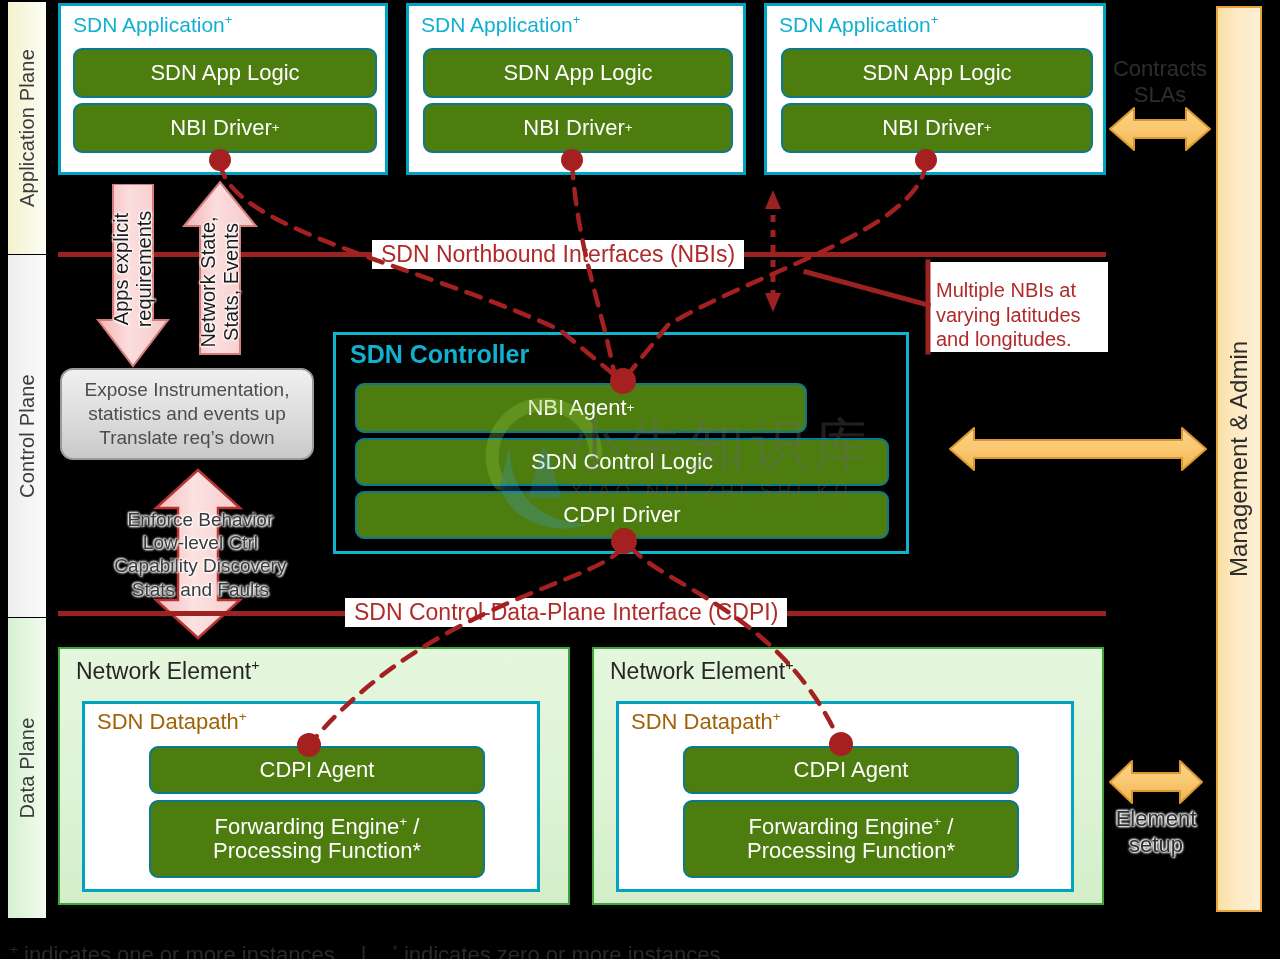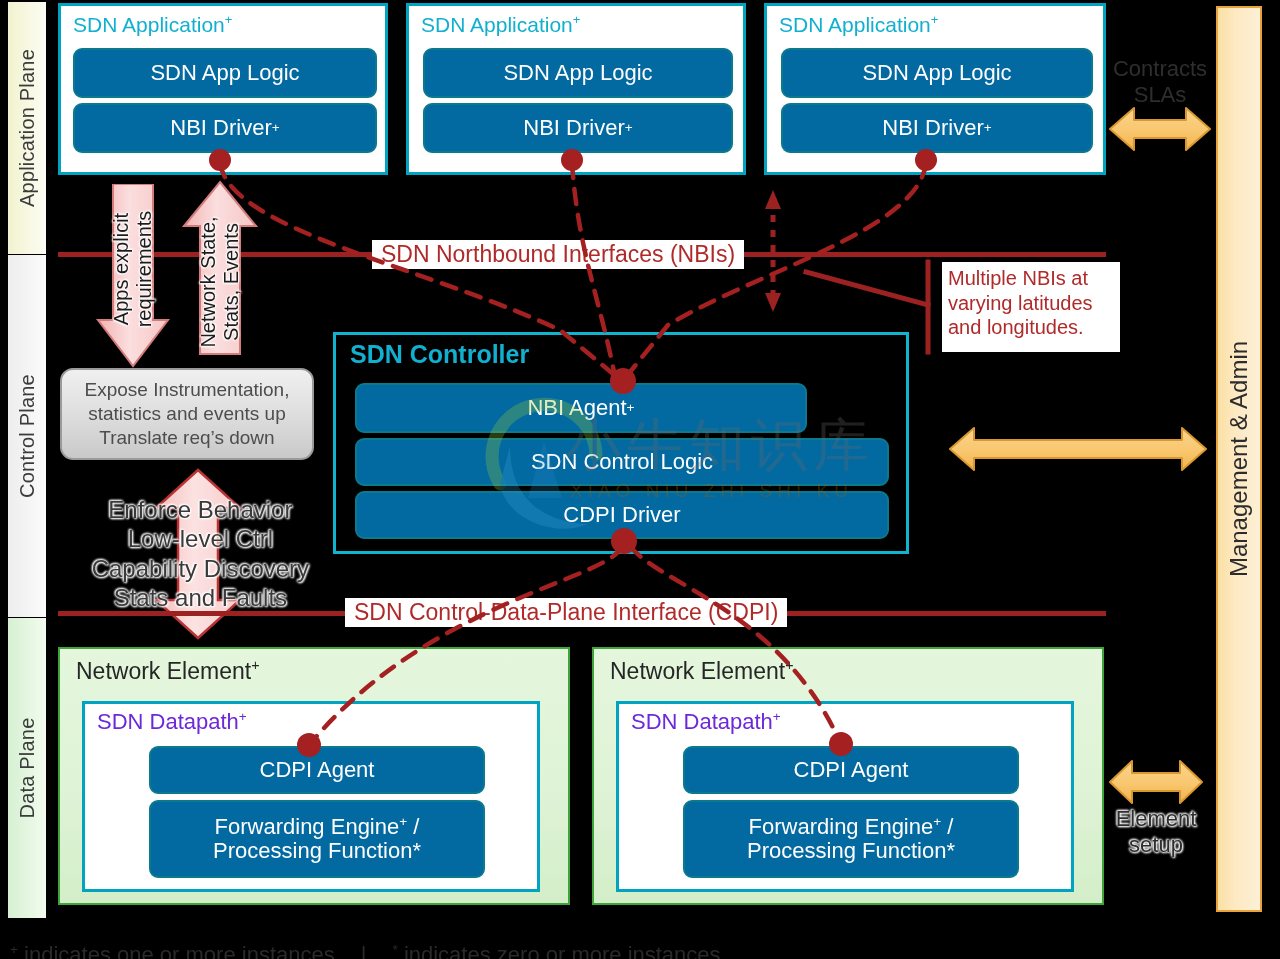--- a/index.html
+++ b/index.html
@@ -16,64 +16,64 @@
      white-space:nowrap;font-size:20px;color:#3b3b3b;letter-spacing:.2px;}
   #band-app{top:2px;height:252px;background:linear-gradient(90deg,#f2f2cf 0%,#f7f7e0 45%,#fdfdf4 100%);}
   #band-ctrl{top:255px;height:362px;background:linear-gradient(90deg,#ededed 0%,#f4f4f4 50%,#fbfbfb 100%);}
   #band-data{top:618px;height:300px;background:linear-gradient(90deg,#d6f0d2 0%,#e4f6e0 50%,#f3fbef 100%);}
 
   
   .app-box{position:absolute;background:#ffffff;border:3px solid #00a3c0;box-sizing:border-box;}
   .app-title{position:absolute;left:12px;top:6px;font-size:21px;color:#12b0d0;}
   .app-title sup{font-size:.62em;}
 
-  .teal-pill{position:absolute;background:#0369a1;border:2px solid #0b7a8e;border-radius:9px;
+  .teal-pill{position:absolute;background:#4d7c0f;border:2px solid #0b7a8e;border-radius:9px;
              box-sizing:border-box;color:#fff;display:flex;align-items:center;justify-content:center;
              text-align:center;font-size:22px;line-height:1.08;}
   .teal-pill sup{font-size:.62em;}
 
   
   #controller-box{position:absolute;left:333px;top:332px;width:576px;height:222px;
                   border:3px solid #10b4cf;background:#000;box-sizing:border-box;}
   #controller-title{position:absolute;left:14px;top:5px;font-size:25px;color:#12b0d0;font-weight:bold;}
 
   
   .ne-box{position:absolute;border:2px solid #3fa53b;box-sizing:border-box;
           background:linear-gradient(180deg,#e4f7dd 0%,#dff3d6 55%,#d3eec9 100%);}
   .ne-title{position:absolute;left:16px;top:8px;font-size:23px;color:#262626;}
   .ne-title sup{font-size:.62em;}
   .dp-box{position:absolute;background:#fff;border:3px solid #00a3c0;box-sizing:border-box;}
-  .dp-title{position:absolute;left:12px;top:5px;font-size:22px;color:#6d28d9;}
+  .dp-title{position:absolute;left:12px;top:5px;font-size:22px;color:#a16207;}
   .dp-title sup{font-size:.62em;}
 
   
   .iface-line{position:absolute;height:5px;background:#9c2222;}
   .iface-label{position:absolute;background:#fff;color:#b02a2a;white-space:nowrap;
                padding:1px 9px;font-size:23px;}
 
   
   #nbi-callout{position:absolute;left:930px;top:262px;width:178px;height:90px;background:#fff;
-               color:#b02a2a;font-size:20px;line-height:1.23;padding:4px 6px;box-sizing:border-box;margin-left:12px;}
+               color:#b02a2a;font-size:20px;line-height:1.23;padding:16px 6px;box-sizing:border-box;}
 
   
   #mgmt-bar{position:absolute;left:1216px;top:6px;width:46px;height:906px;
             background:linear-gradient(90deg,#fbe0a4 0%,#fde9c2 40%,#fdf0d6 100%);
             border:2px solid #e8a33a;box-sizing:border-box;}
   #mgmt-bar .vlabel{position:absolute;left:50%;top:50%;transform:translate(-50%,-50%) rotate(-90deg);
             white-space:nowrap;font-size:24px;color:#2c2c2c;}
 
   
   .pinkarrow{position:absolute;}
   .pinkarrow svg{display:block;}
   .pinkarrow .vtext{position:absolute;left:50%;top:50%;
         transform:translate(-50%,-50%) rotate(-90deg);white-space:nowrap;text-align:center;
         font-size:20px;color:#1c1c1c;line-height:1.15;
         text-shadow:0 0 3px #fff,0 0 3px #fff,1px 1px 2px #fff,-1px -1px 2px #fff;}
   .pinkarrow .htext{position:absolute;left:50%;top:50%;transform:translate(-50%,-50%);
-        white-space:nowrap;text-align:center;font-size:24px;color:#3a3a3a;line-height:1.22;
+        white-space:nowrap;text-align:center;font-size:19px;color:#3a3a3a;line-height:1.22;
         text-shadow:0 0 3px #fff,0 0 3px #fff,1px 1px 2px #fff,-1px -1px 2px #fff;}
 
   
   #expose-box{position:absolute;left:60px;top:368px;width:254px;height:92px;
        background:linear-gradient(180deg,#f0f0f0 0%,#dcdcdc 55%,#c9c9c9 100%);
        border:2px solid #9a9a9a;border-radius:13px;box-sizing:border-box;
        color:#4d4d4d;font-size:19px;line-height:1.26;text-align:center;
        display:flex;align-items:center;justify-content:center;}
 
   

